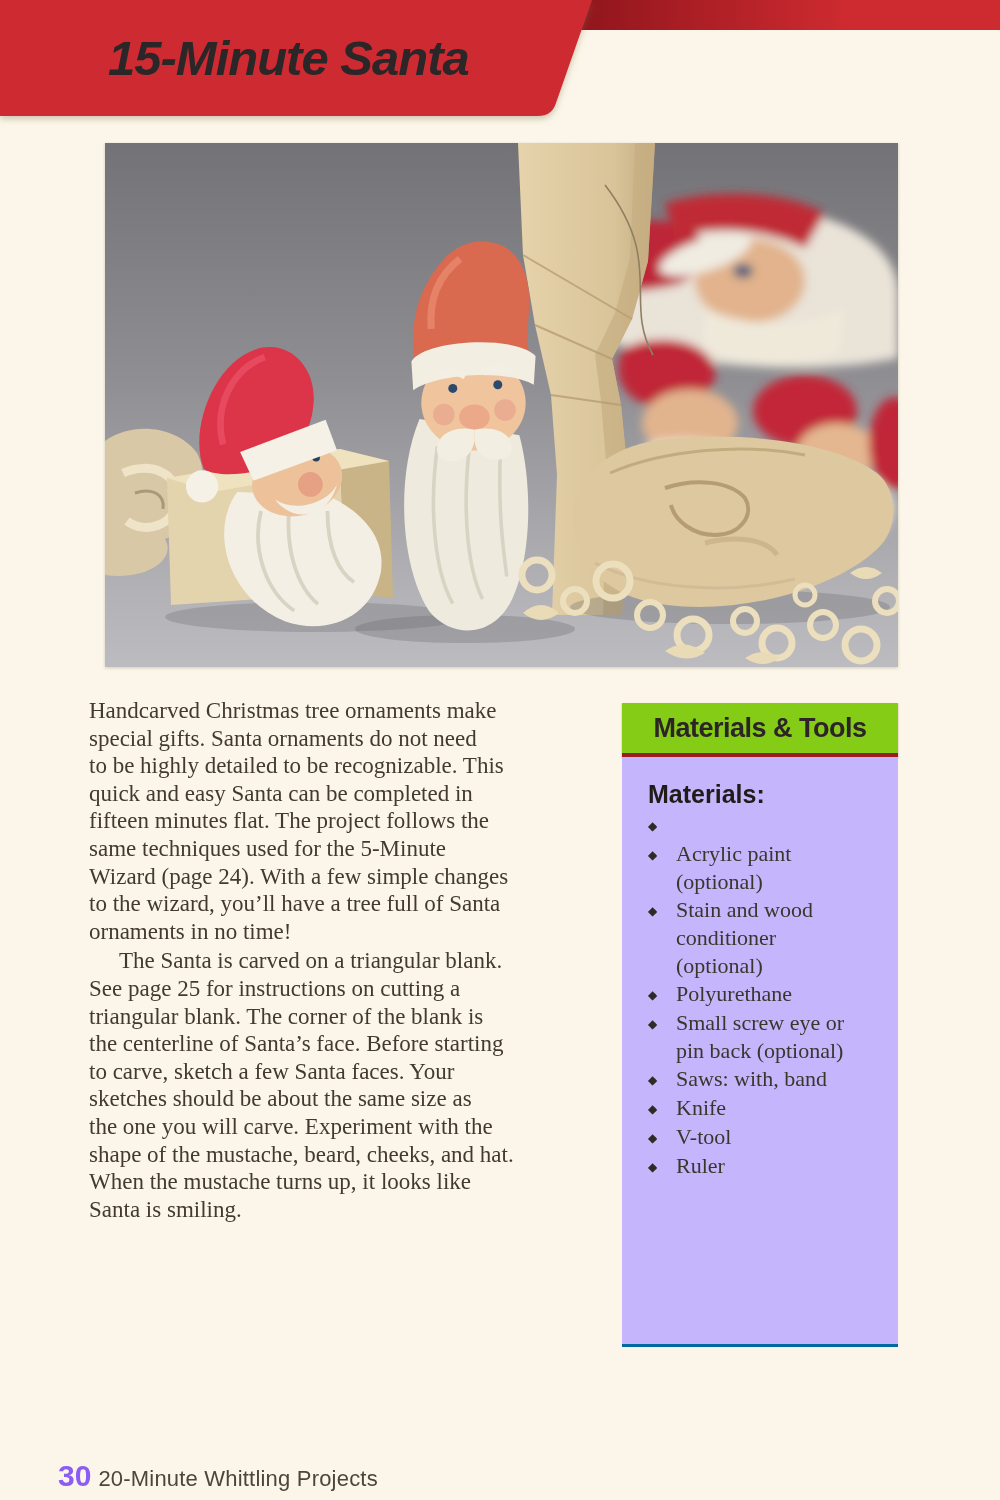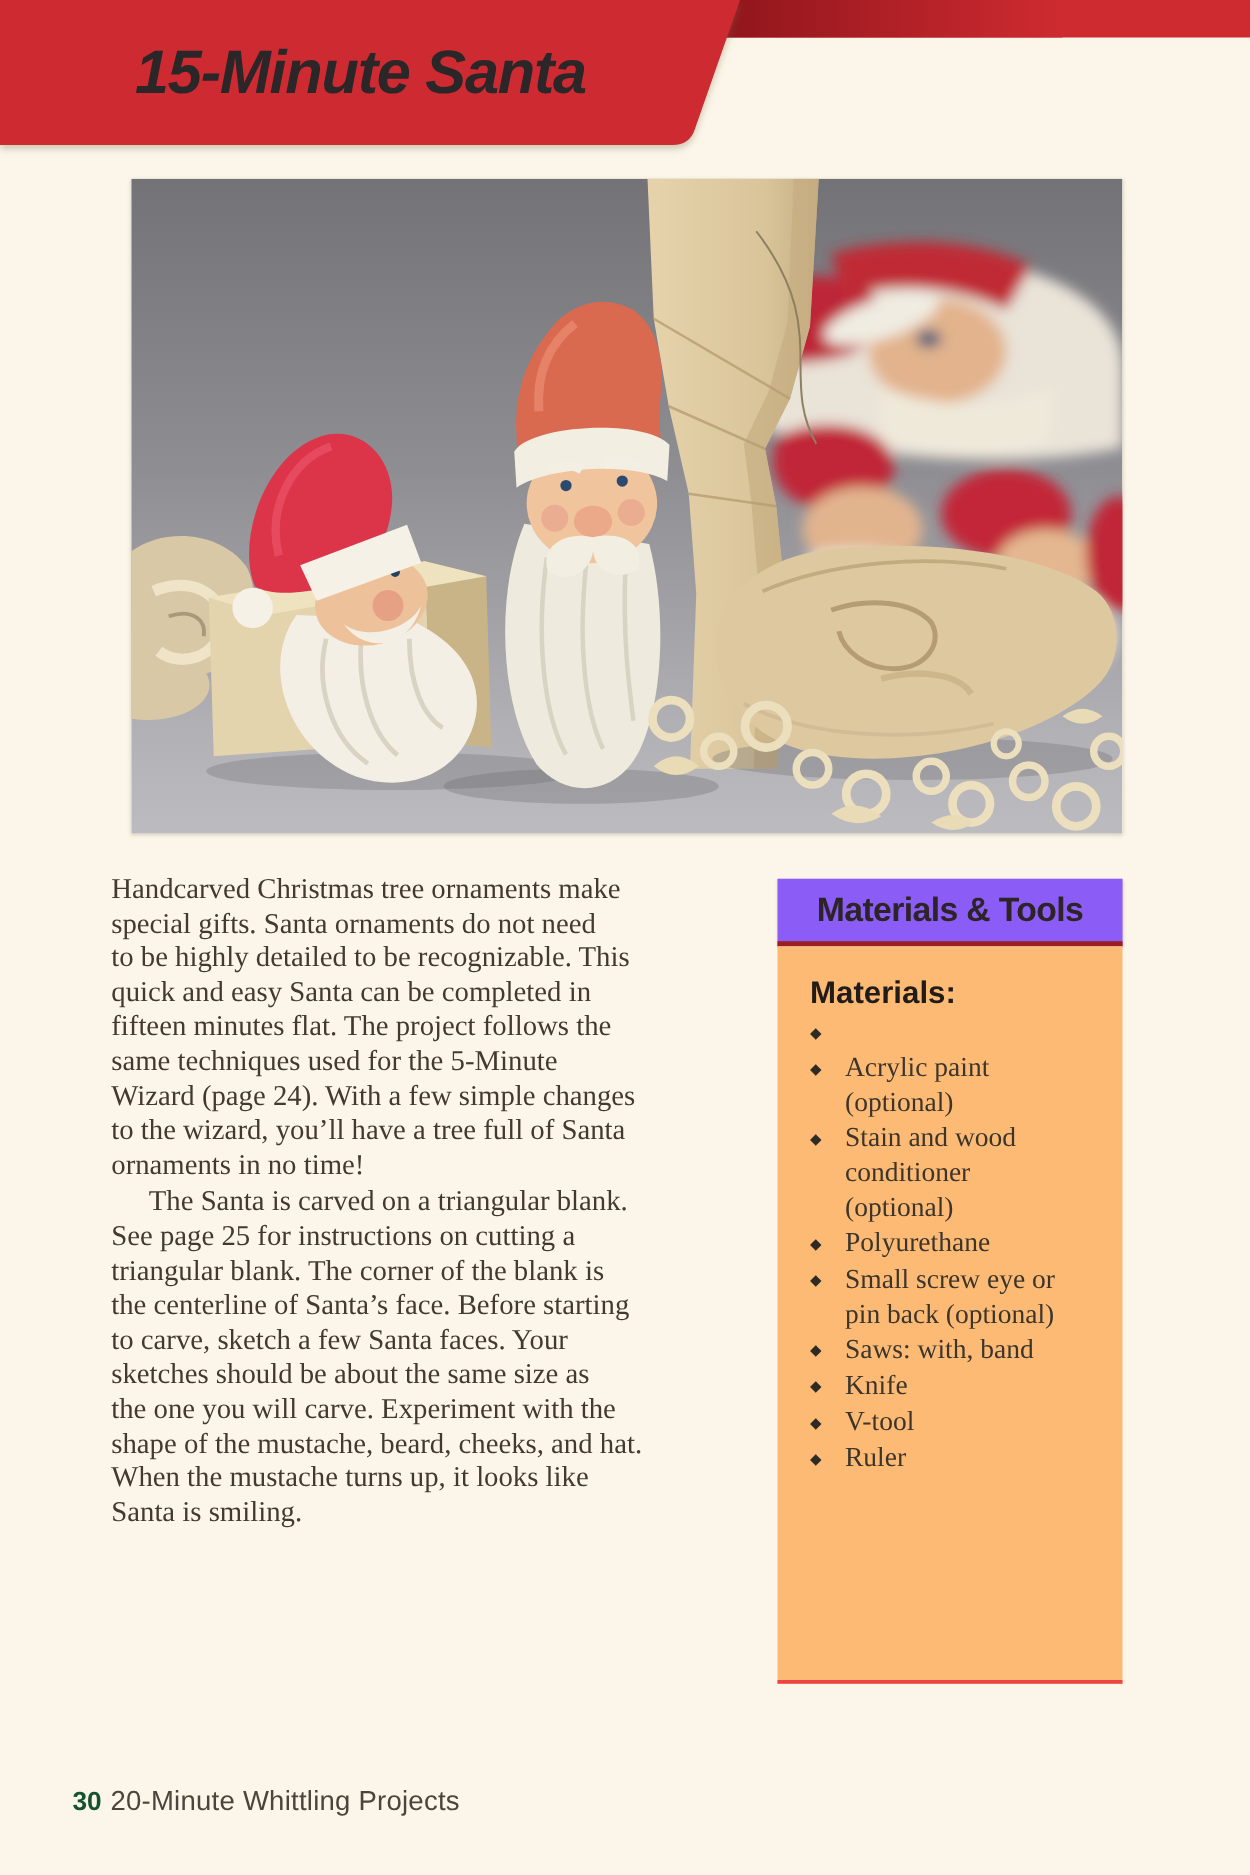--- a/index.html
+++ b/index.html
@@ -23,51 +23,51 @@
     position:absolute;top:697px;left:89px;width:580px;
     font-family:"Liberation Serif","DejaVu Serif",serif;
     font-size:23px;line-height:27.6px;color:#423a31;
   }
   .bodycopy p{margin:0;white-space:pre-line;}
   .bodycopy p.indent{text-indent:30px;margin-top:2px;}
 
   
   .sidebar{position:absolute;top:703px;left:622px;width:276px;}
   .sidebar-header{
-    height:54px;background:#8b5cf6;border-bottom:4px solid #9c1d21;
+    height:54px;background:#84cc16;border-bottom:4px solid #9c1d21;
     display:flex;align-items:center;justify-content:center;
     box-shadow:0 1px 2px rgba(100,40,20,.3);box-sizing:border-box;
   }
   .sidebar-header-label{
     font-family:"Liberation Sans","DejaVu Sans",sans-serif;
     font-weight:bold;font-size:27px;letter-spacing:-0.5px;color:#2c2427;
   }
   .sidebar-panel{
-    background:#fdba74;height:590px;box-sizing:border-box;
-    padding:20px 10px 0 26px;border-bottom:3px solid #ef4444;
+    background:#c4b5fd;height:590px;box-sizing:border-box;
+    padding:20px 10px 0 26px;border-bottom:3px solid #0369a1;
   }
   .panel-heading{
     font-family:"Liberation Sans","DejaVu Sans",sans-serif;
     font-weight:bold;font-size:25px;color:#211c18;line-height:34px;
   }
   .panel-heading.tools{margin-top:12px;}
   ul.panel-list{list-style:none;margin:0;padding:0;}
   ul.panel-list li{display:flex;align-items:flex-start;}
   .blt{
     flex:0 0 12px;font-size:12px;line-height:28px;color:#2e2a24;
     margin-right:16px;margin-top:1px;
   }
   .itx{
     font-family:"Liberation Serif","DejaVu Serif",serif;
     font-size:22px;line-height:28px;color:#3c352c;white-space:pre-line;
   }
 
   
   .footer{position:absolute;top:1428px;left:58px;display:flex;align-items:baseline;}
-  .folio{font-weight:bold;font-size:21px;color:#14532d;}
+  .folio{font-weight:bold;font-size:30px;color:#8b5cf6;margin-top:31px;}
   .book-title{margin-left:7px;font-size:22px;color:#4b453d;letter-spacing:0.2px;}
 </style>
 </head>
 <body>
 
 <div class="page">
 
   <svg class="header-svg" width="1000" height="135" viewBox="0 0 1000 135">
     <defs>
       <linearGradient id="darkfade" x1="0" y1="0" x2="1" y2="0">

